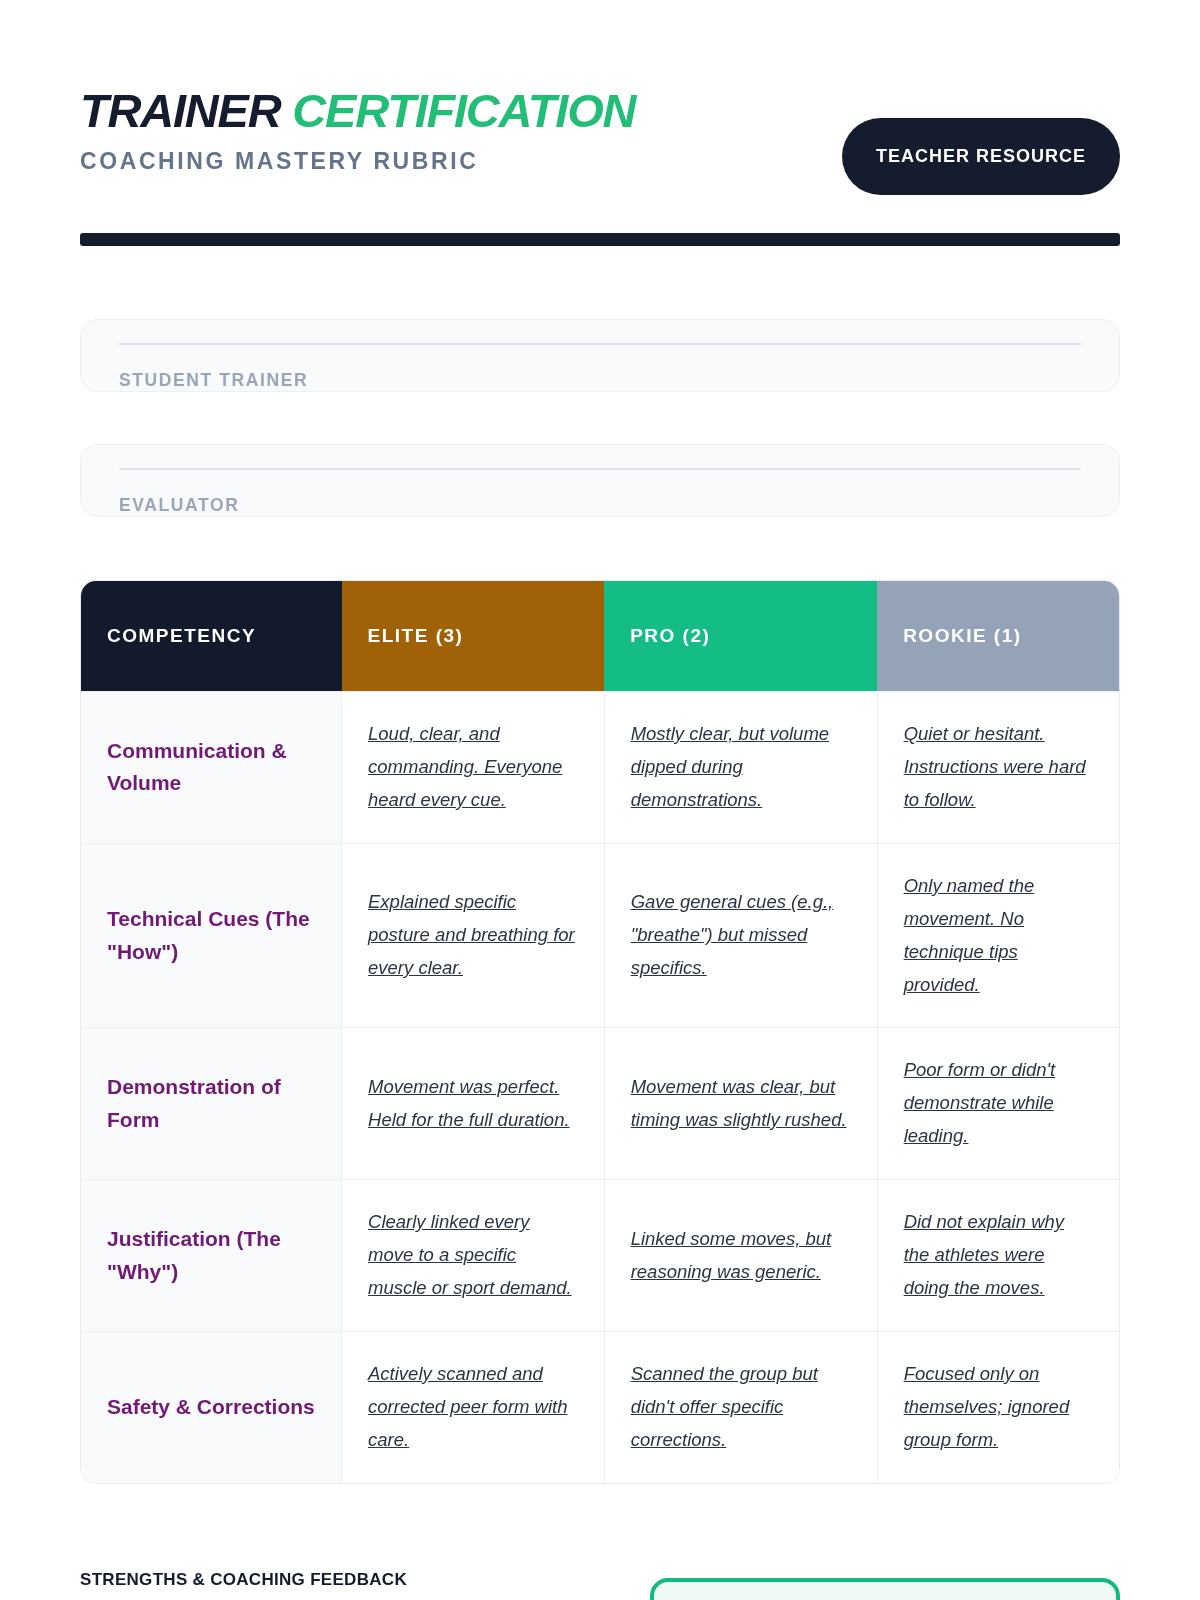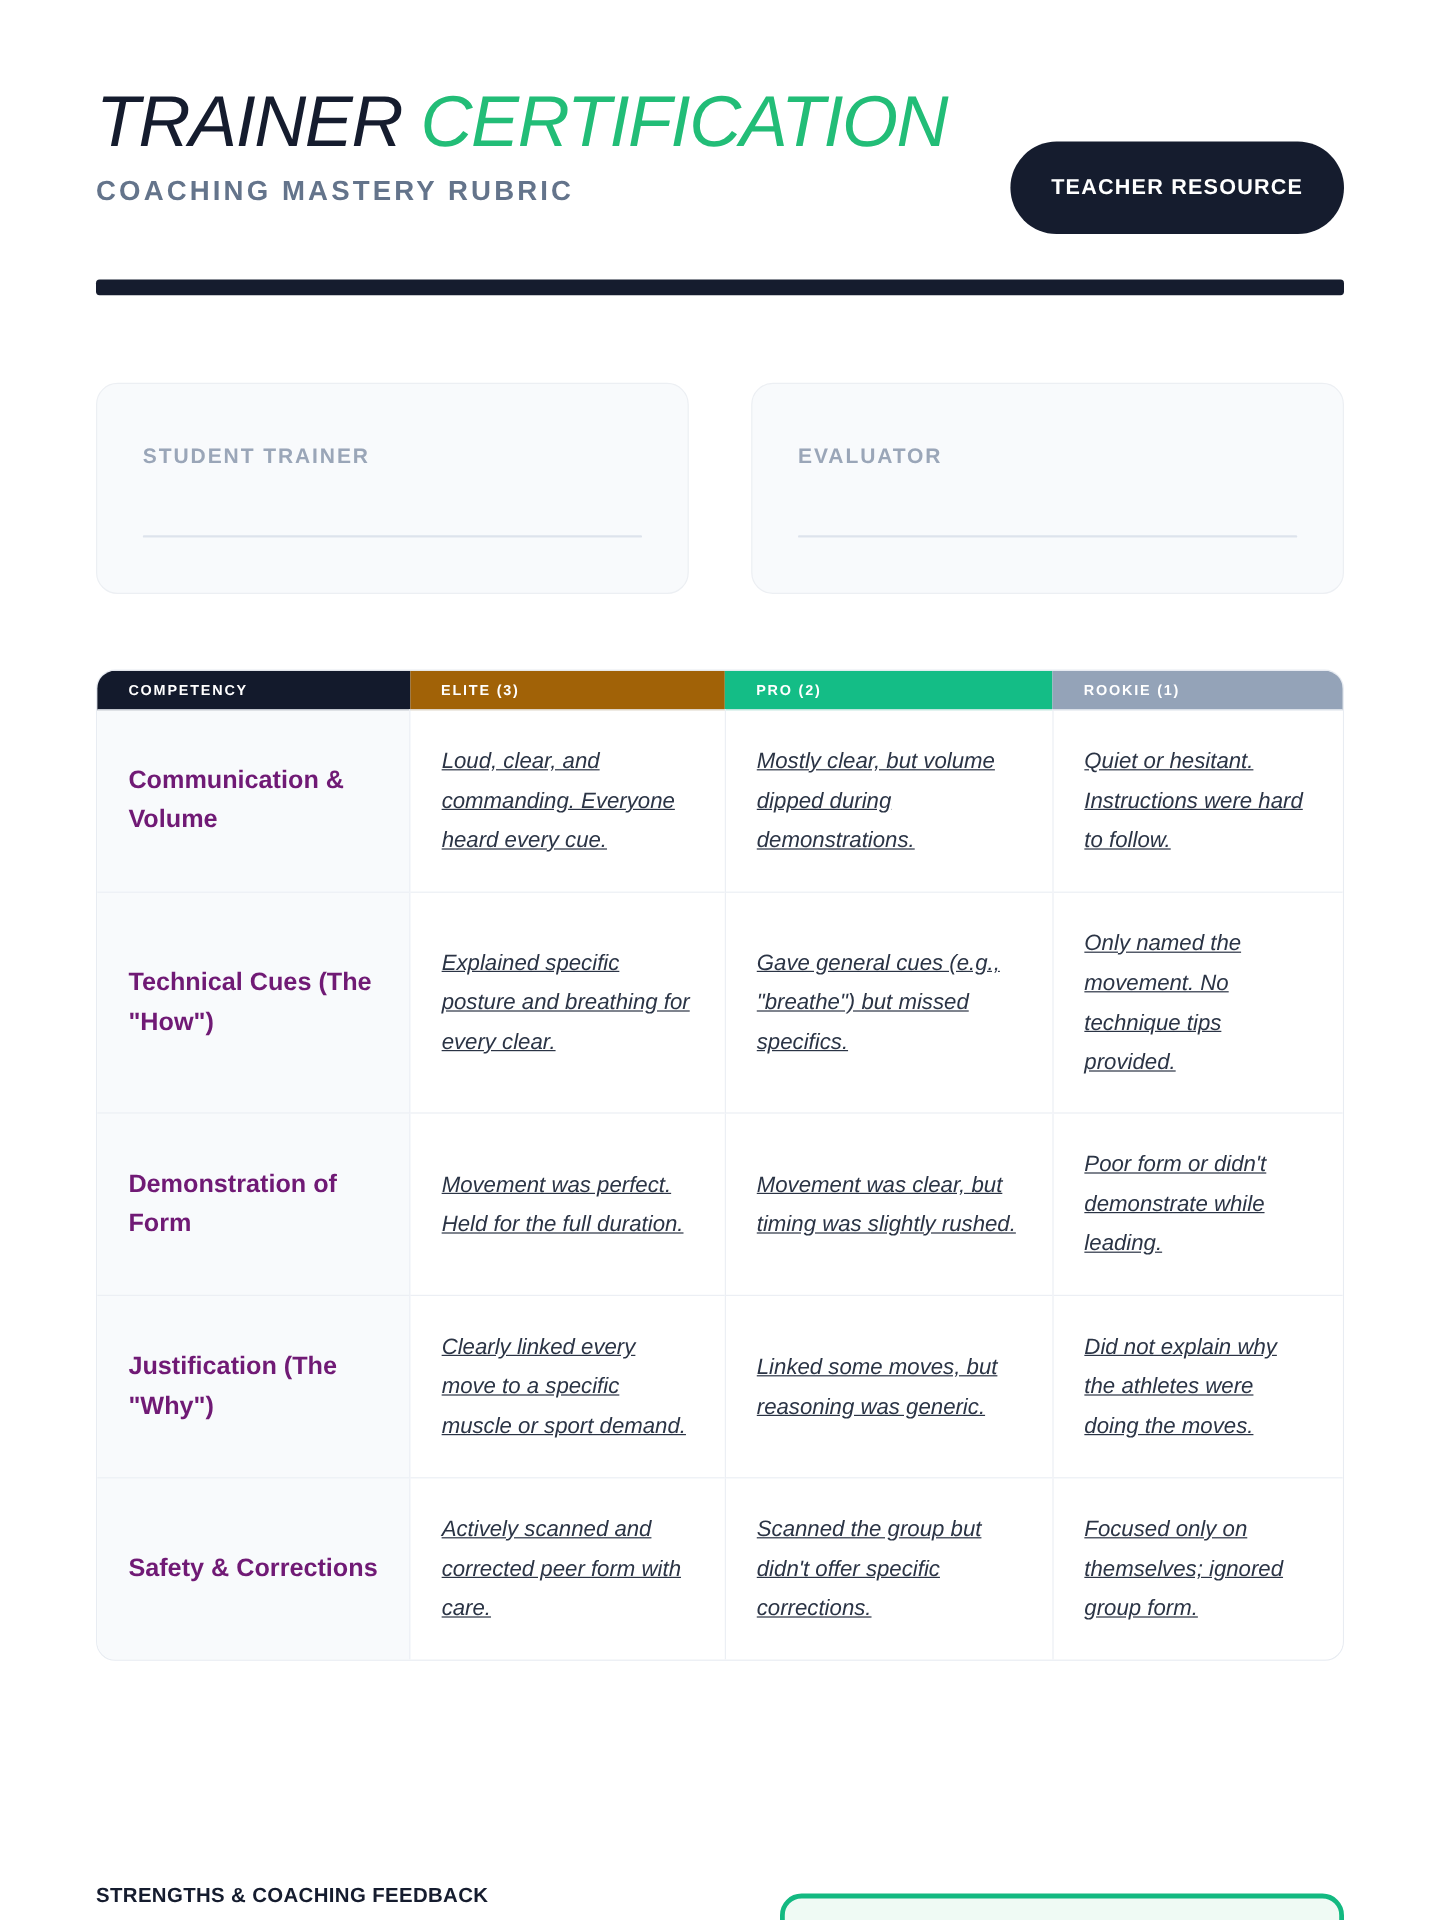--- a/index.html
+++ b/index.html
@@ -24,26 +24,27 @@
   .header {
     display: flex;
     align-items: flex-start;
     justify-content: space-between;
     padding-top: 68px;
   }
 
   .title-block { padding-top: 4px; }
 
   .main-title {
-    font-size: 60px;
+    font-size: 47px;
     line-height: 1.0;
-    font-weight: 400;
+    font-weight: 700;
     font-style: italic;
     letter-spacing: -1.2px;
     white-space: nowrap;
+    margin-top: 15px;
   }
   .title-dark  { color: #151c2e; }
   .title-green { color: #22bd77; }
 
   .subtitle {
     margin-top: 14px;
     font-size: 23px;
     font-weight: 700;
     letter-spacing: 2.6px;
     color: #64748b;
@@ -66,20 +67,21 @@
     height: 13px;
     border-radius: 3px;
     background: #151c2e;
   }
 
   
   .info-row {
     display: flex;
     gap: 52px;
     margin-top: 73px;
+    flex-direction: column;
   }
   .info-card {
     flex: 1;
     height: 176px;
     background: #f8fafc;
     border: 1px solid #eceff3;
     border-radius: 18px;
     padding: 50px 38px 0 38px;
     position: relative;
   }
@@ -112,25 +114,25 @@
     border-collapse: collapse;
     table-layout: fixed;
   }
   table.rubric col.c-comp   { width: 25.1%; }
   table.rubric col.c-elite  { width: 25.3%; }
   table.rubric col.c-pro    { width: 26.3%; }
   table.rubric col.c-rookie { width: 23.3%; }
 
   thead th {
     text-align: left;
-    font-size: 12px;
+    font-size: 19px;
     font-weight: 700;
     letter-spacing: 1.5px;
     color: #ffffff;
-    padding: 9px 26px;
+    padding: 44px 26px;
     vertical-align: middle;
   }
   th.h-comp   { background: #131a2c; }
   th.h-elite  { background: #a16207; }
   th.h-pro    { background: #14bd86; }
   th.h-rookie { background: #94a3b8; }
 
   tbody td {
     border-top: 1px solid #eceff4;
     border-right: 1px solid #eceff4;

